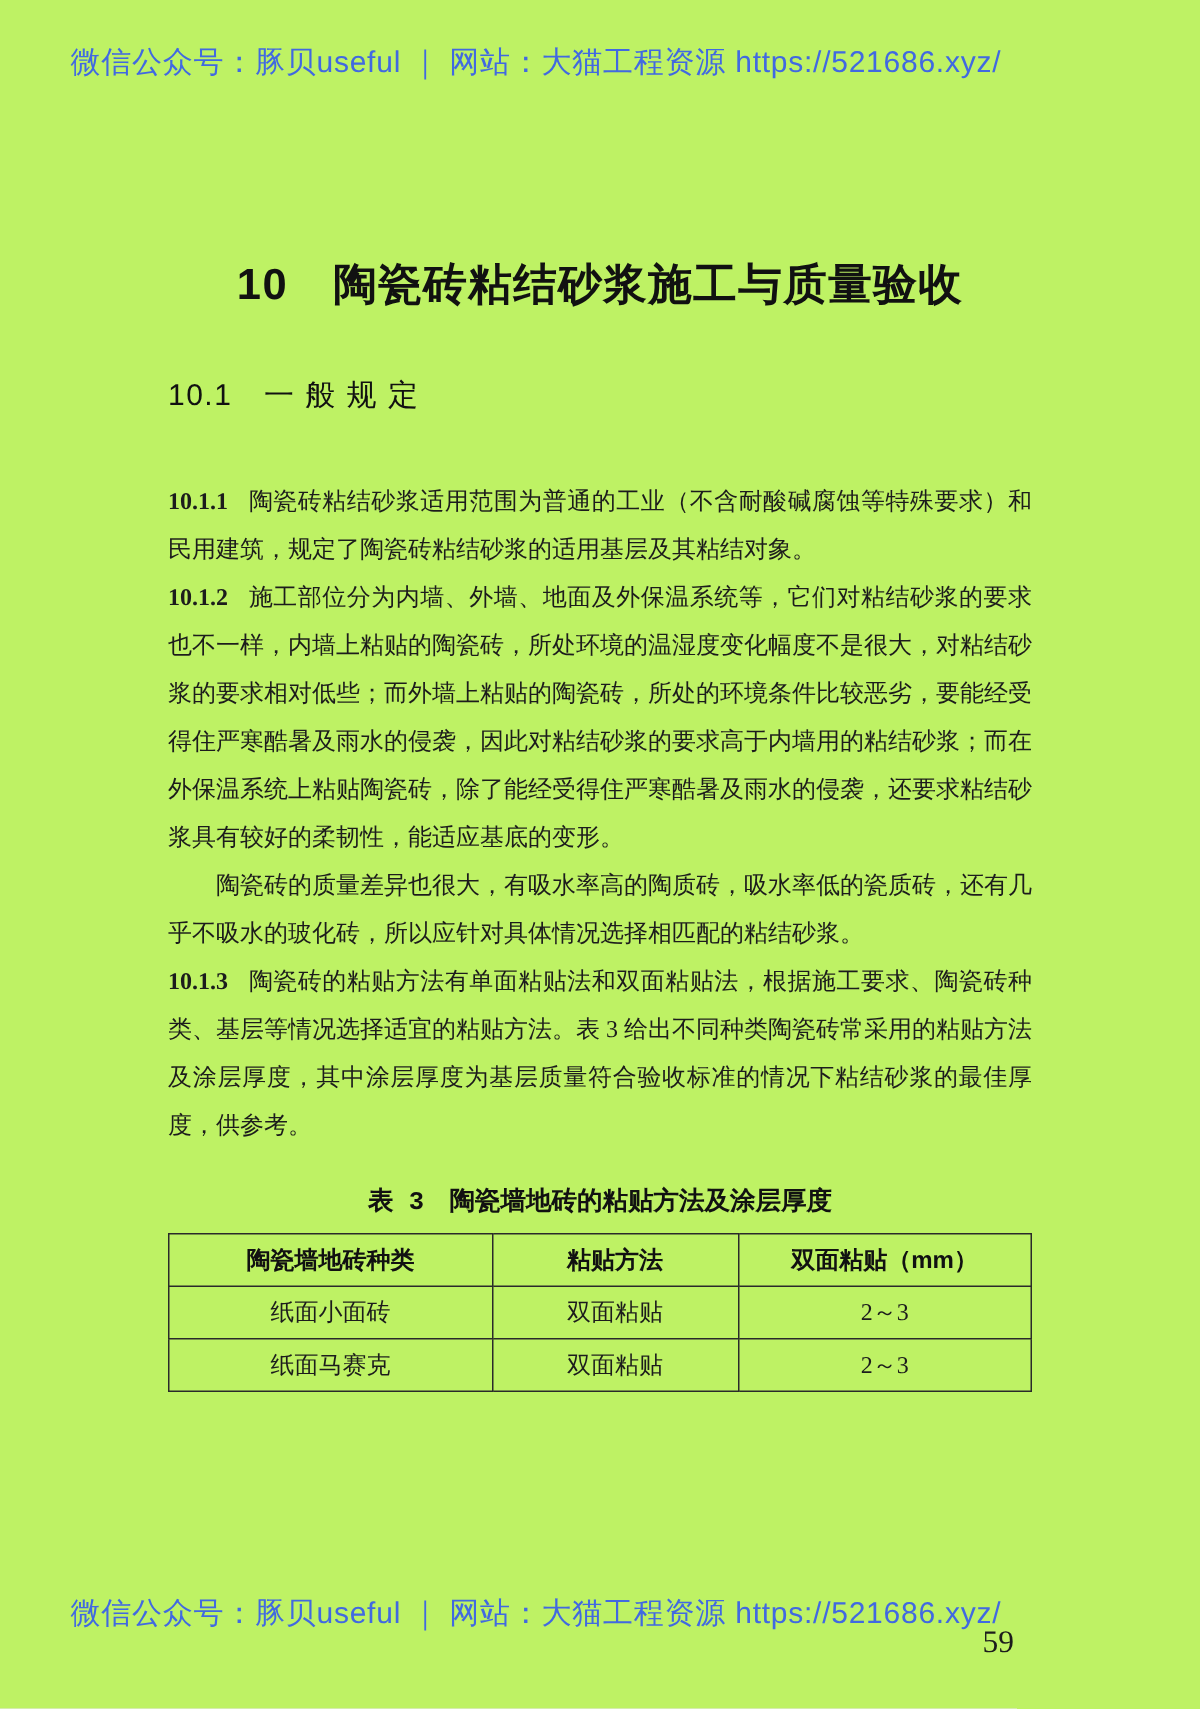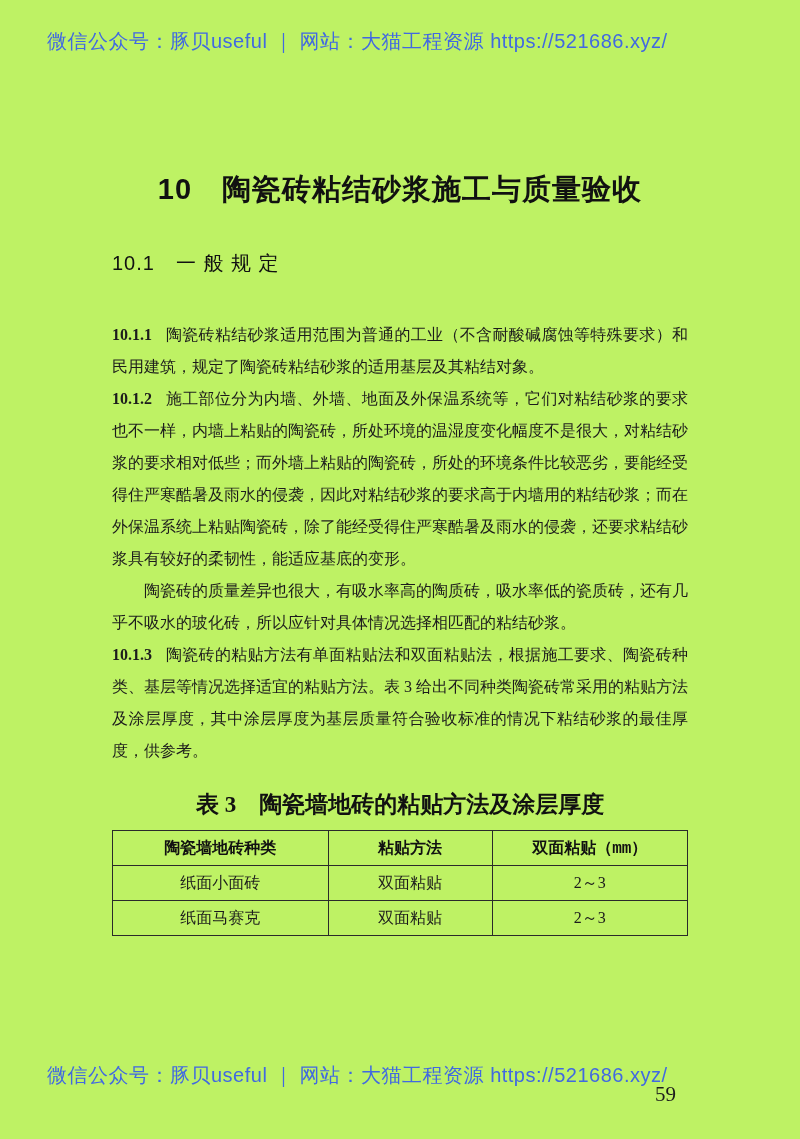--- a/index.html
+++ b/index.html
@@ -63,41 +63,41 @@
     color: #1c1c1c;
   }
   .body-text p.indent { text-indent: 2em; }
   .clause-num {
     font-weight: bold;
     margin-right: 0.85em;
     white-space: nowrap;
   }
   .table-caption {
     margin: 22px 0 10px 0;
-    font-family: Liberation Serif, serif;
-    font-size: 23px;
+    font-family: Liberation Mono, monospace;
+    font-size: 17px;
     font-weight: bold;
     text-align: center;
     color: #111;
   }
   table.spec-table {
     width: 100%;
     border-collapse: collapse;
     table-layout: fixed;
   }
   table.spec-table th,
   table.spec-table td {
     border: 1px solid #2a2a2a;
     height: 34px;
     text-align: center;
     vertical-align: middle;
     padding: 0 4px;
   }
   table.spec-table th {
-    font-family: Liberation Mono, monospace;
+    font-family: Liberation Sans, sans-serif;
     font-size: 16px;
     font-weight: bold;
     color: #111;
   }
   table.spec-table td {
     font-family: "Liberation Serif", "DejaVu Serif", serif;
     font-size: 16px;
     font-weight: normal;
     color: #1c1c1c;
   }

